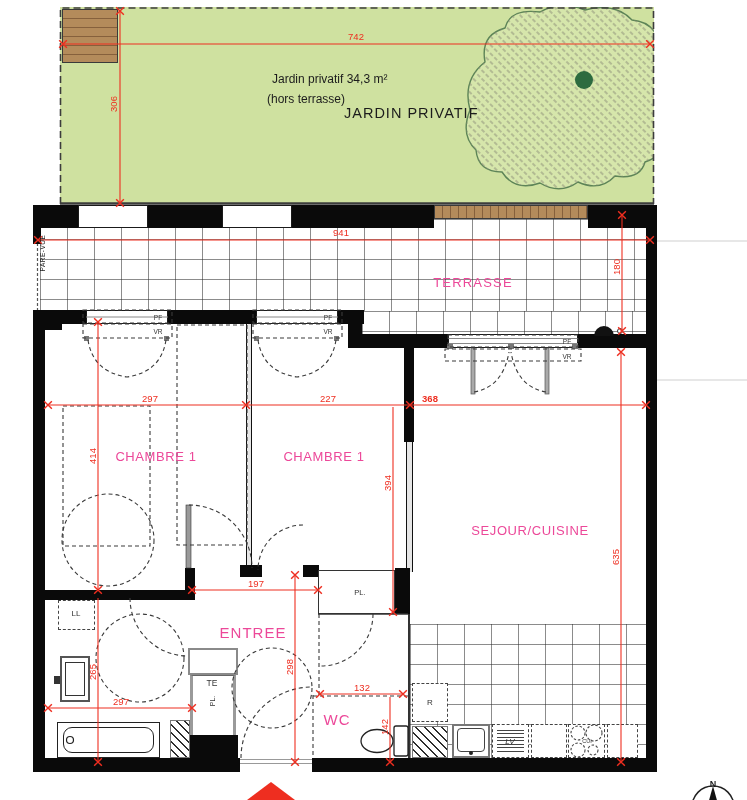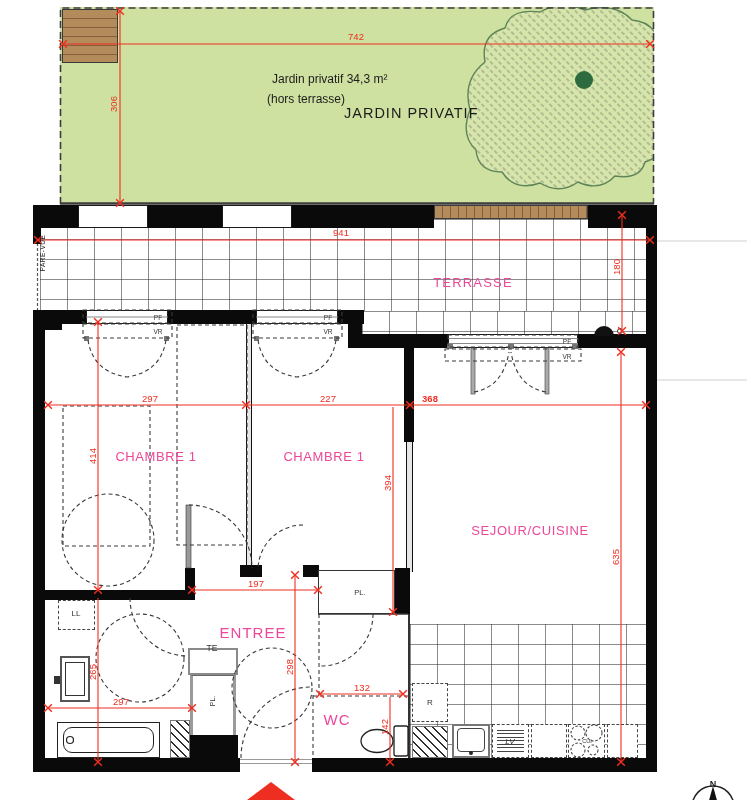--- a/index.html
+++ b/index.html
@@ -246,21 +246,21 @@
 
   <span class="lbl tag txt" style="left:158px;top:317px;">PF</span>
   <span class="lbl tag txt" style="left:158px;top:331px;">VR</span>
   <span class="lbl tag txt" style="left:328px;top:317px;">PF</span>
   <span class="lbl tag txt" style="left:328px;top:331px;">VR</span>
   <span class="lbl tag txt" style="left:567px;top:341px;">PF</span>
   <span class="lbl tag txt" style="left:567px;top:356px;">VR</span>
   <span class="lbl txt" style="left:360px;top:592px;font-size:7.5px;color:#333;">PL.</span>
   <span class="lbl txt" style="left:212px;top:701px;font-size:7px;color:#333;transform:translate(-50%,-50%) rotate(-90deg);">PL.</span>
   <span class="lbl tag8 txt" style="left:76px;top:613px;">LL</span>
-  <span class="lbl tag8 txt" style="left:212px;top:648px;font-size:8.5px;">TE</span>
+  <span class="lbl tag8 txt" style="left:212px;top:683px;font-size:8.5px;">TE</span>
   <span class="lbl tag8 txt" style="left:430px;top:702px;">R</span>
   <span class="lbl tag8 txt" style="left:510px;top:741px;font-style:italic;">LV</span>
   <span class="lbl txt" style="left:587px;top:741px;font-size:5.5px;color:#333;">CUI</span>
   <span class="lbl txt" style="left:713px;top:784px;font-size:9px;font-weight:bold;">N</span>
 
   <span class="lbl red txt" style="left:356px;top:36px;">742</span>
   <span class="lbl red rot txt" style="left:113px;top:104px;">306</span>
   <span class="lbl red txt" style="left:341px;top:232px;">941</span>
   <span class="lbl red rot txt" style="left:616px;top:267px;">180</span>
   <span class="lbl red txt" style="left:150px;top:398px;">297</span>

